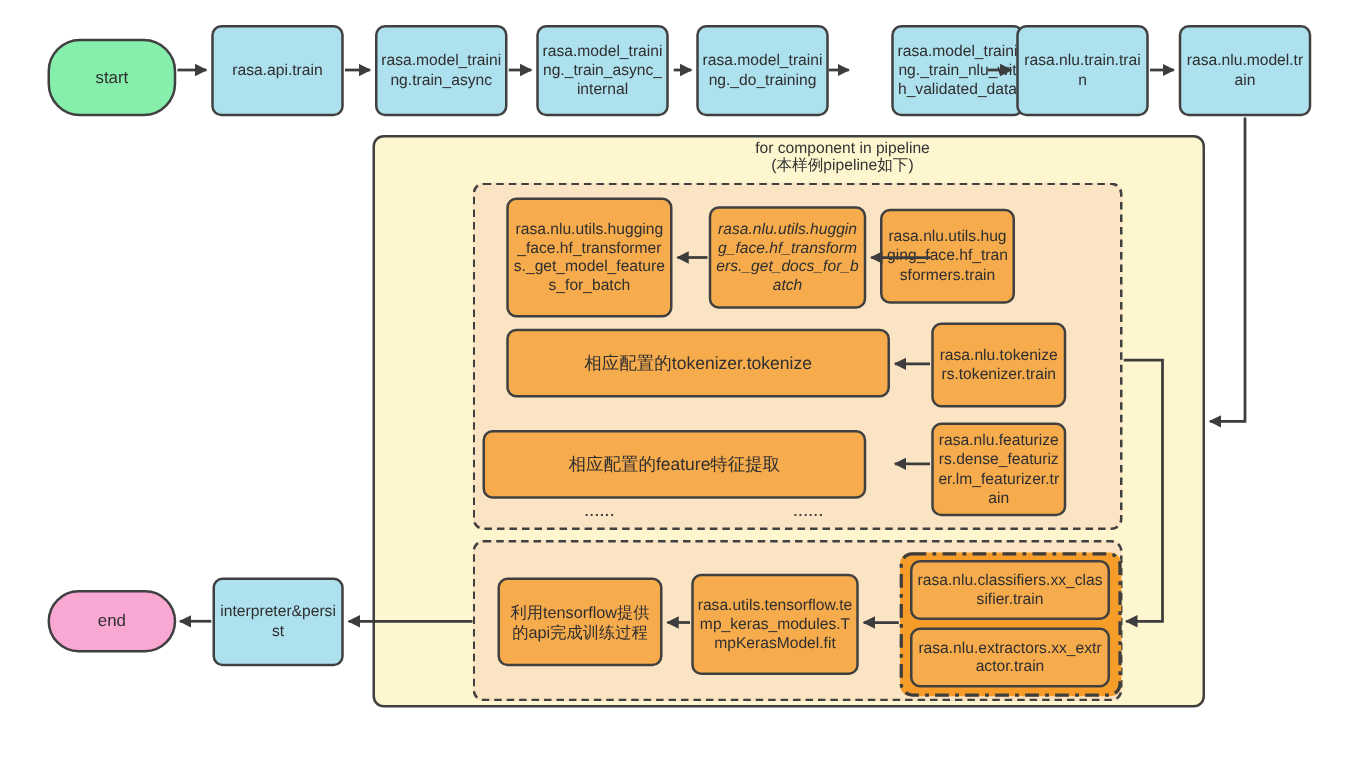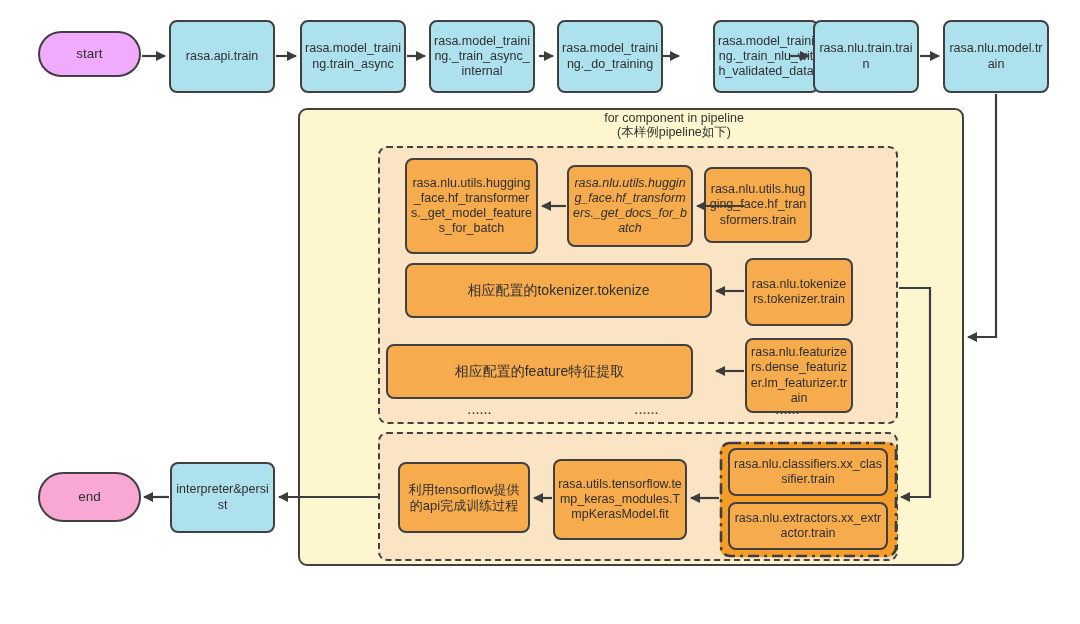--- a/index.html
+++ b/index.html
@@ -7,21 +7,21 @@
     position:relative;width:1080px;height:624px;background:#ffffff;overflow:hidden;
     font-family:"Liberation Sans","DejaVu Sans",sans-serif;color:#2f2f2f;
   }
   .node{
     position:absolute;box-sizing:border-box;border:2px solid #404040;border-radius:8px;
     display:flex;align-items:center;justify-content:center;text-align:center;
     word-break:break-all;line-height:1.22;padding:2px 3px;
   }
   .cyan{background:#aee1ee;font-size:12.5px;}
   .pill{border-radius:26px;font-size:13.5px;}
-  .start{left:38px;top:31px;width:103px;height:46px;background:#f0abfc;}
+  .start{left:38px;top:31px;width:103px;height:62px;background:#86efac;}
   .end{left:38px;top:472px;width:103px;height:50px;background:#f9a8d4;}
   .tn{top:20px;width:106px;height:73px;}
   .tn0{left:169px;}
   .tn1{left:300px;}
   .tn2{left:429px;}
   .tn3{left:557px;}
   .tn4{left:688px;margin-left:25px;}
   .tn5{left:813px;}
   .tn6{left:943px;}
   .container-yellow{

